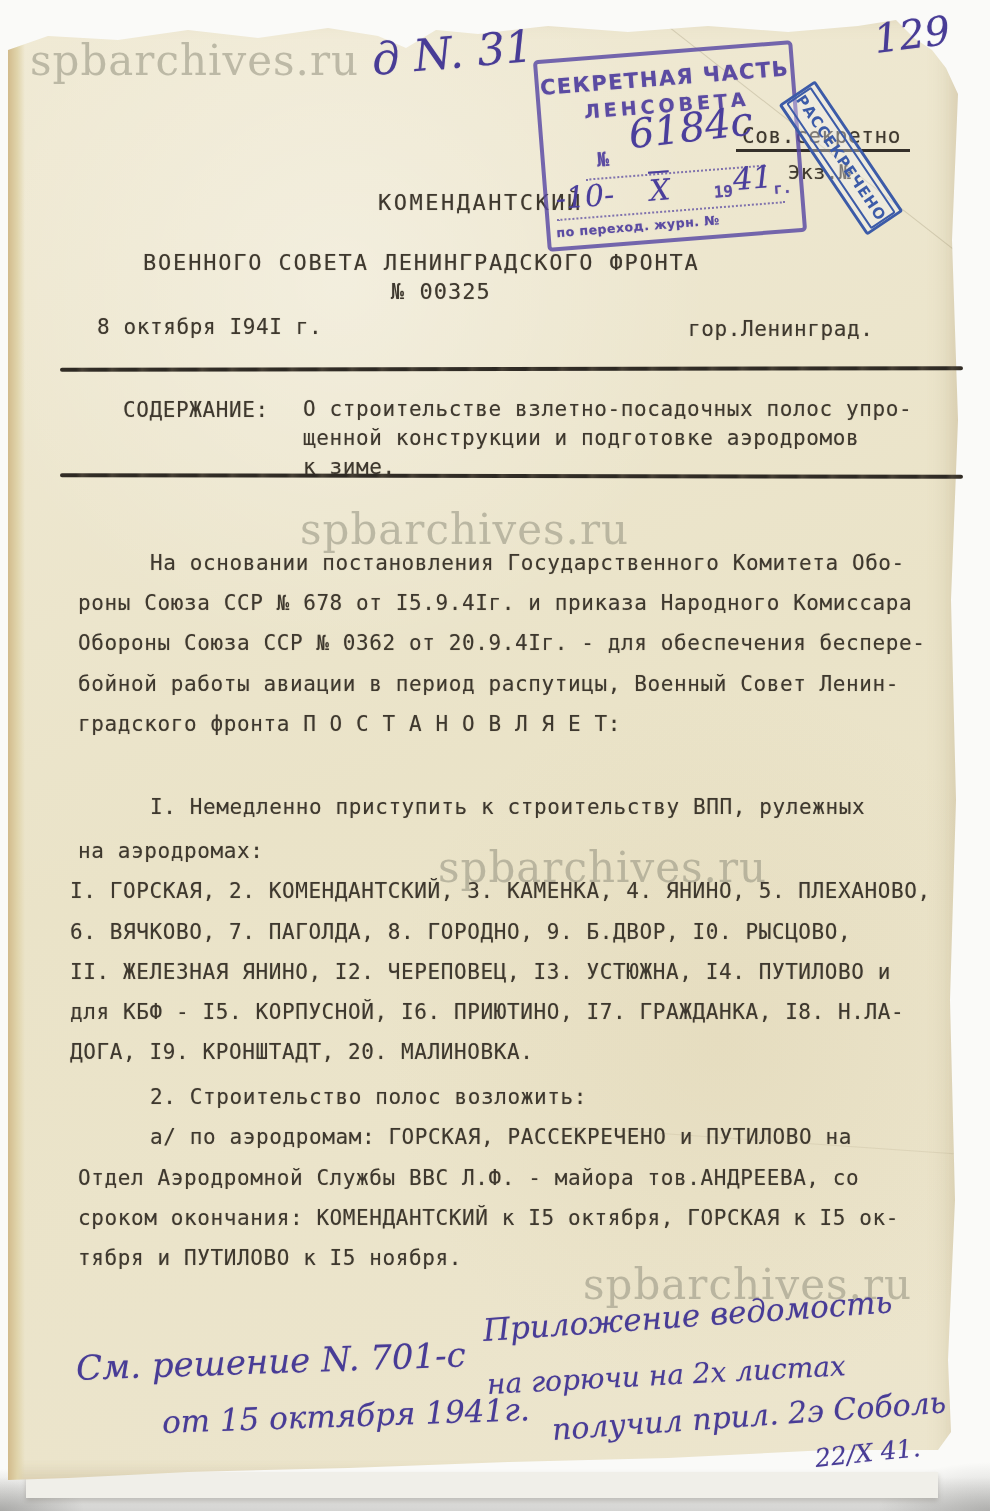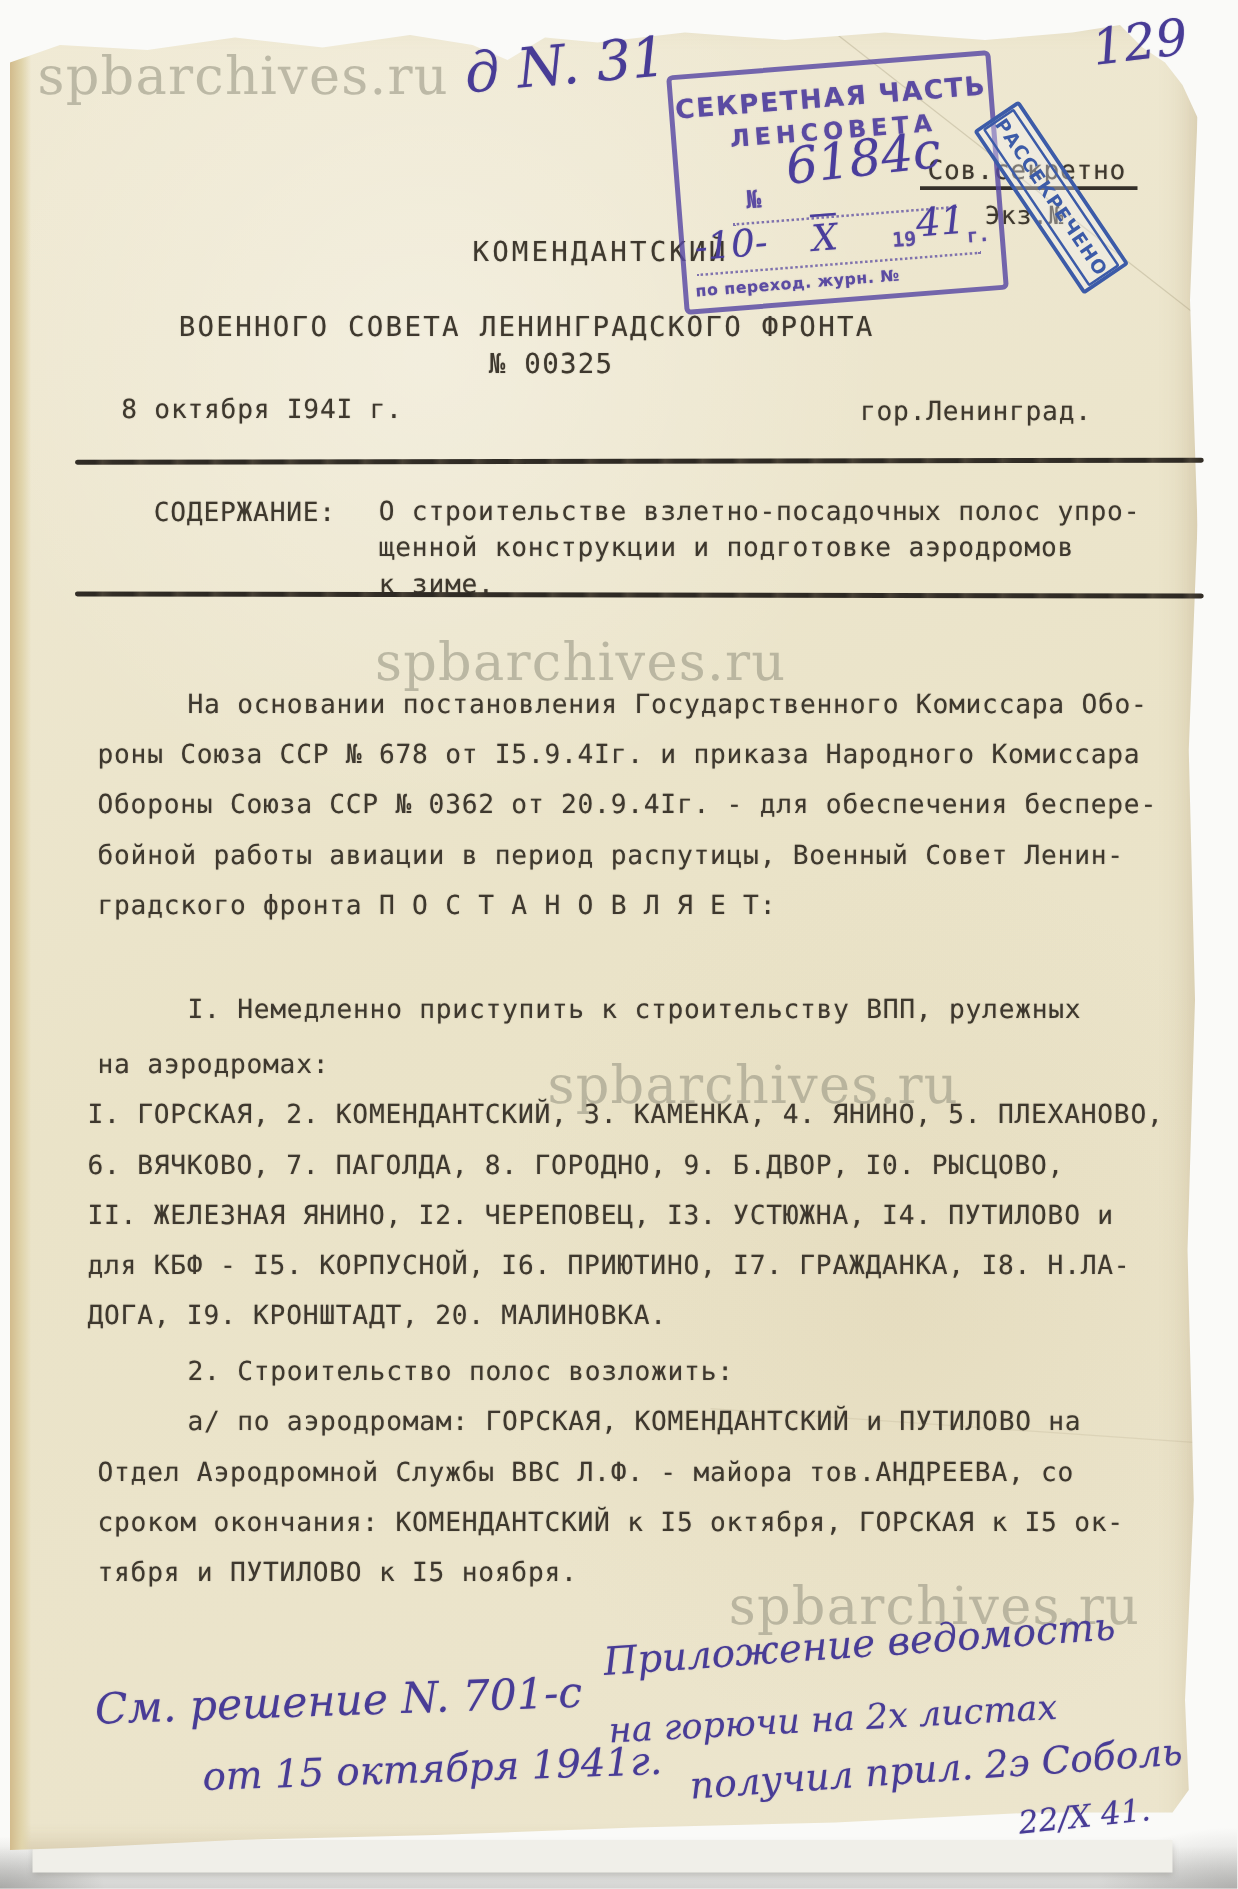--- a/index.html
+++ b/index.html
@@ -141,34 +141,34 @@
   <div class="t" style="left:79px;top:315px;margin-left:18px;">8 октября I94I г.</div>
   <div class="t" style="left:688px;top:317px;">гор.Ленинград.</div>
 
   <div class="rule" style="left:60px;top:367px;width:903px;transform:rotate(-.1deg);"></div>
   <div class="t" style="left:123px;top:398px;">СОДЕРЖАНИЕ:</div>
   <div class="t" style="left:303px;top:397px;">О строительстве взлетно-посадочных полос упро-</div>
   <div class="t" style="left:303px;top:426px;">щенной конструкции и подготовке аэродромов</div>
   <div class="t" style="left:303px;top:455px;">к зиме.</div>
   <div class="rule" style="left:60px;top:474px;width:903px;transform:rotate(.1deg);"></div>
 
-  <div class="t body-line indent" style="top:551px;">На основании постановления Государственного Комиссара Обо-</div>
+  <div class="t body-line indent" style="top:551px;">На основании постановления Государственного Комитета Обо-</div>
   <div class="t body-line" style="top:591px;">роны Союза ССР № 678 от I5.9.4Iг. и приказа Народного Комиссара</div>
   <div class="t body-line" style="top:631px;">Обороны Союза ССР № 0362 от 20.9.4Iг. - для обеспечения беспере-</div>
   <div class="t body-line" style="top:672px;">бойной работы авиации в период распутицы, Военный Совет Ленин-</div>
   <div class="t body-line" style="top:712px;">градского фронта  П О С Т А Н О В Л Я Е Т:</div>
   <div class="t body-line indent" style="top:759px;margin-top:36px;">I. Немедленно приступить к строительству ВПП, рулежных</div>
   <div class="t body-line" style="top:839px;">на аэродромах:</div>
   <div class="t body-line" style="top:879px;left:70px;">I. ГОРСКАЯ, 2. КОМЕНДАНТСКИЙ, 3. КАМЕНКА, 4. ЯНИНО, 5. ПЛЕХАНОВО,</div>
   <div class="t body-line" style="top:920px;left:70px;">6. ВЯЧКОВО, 7. ПАГОЛДА, 8. ГОРОДНО, 9. Б.ДВОР, I0. РЫСЦОВО,</div>
   <div class="t body-line" style="top:960px;left:70px;">II. ЖЕЛЕЗНАЯ ЯНИНО, I2. ЧЕРЕПОВЕЦ, I3. УСТЮЖНА, I4. ПУТИЛОВО и</div>
   <div class="t body-line" style="top:1000px;left:70px;">для КБФ - I5. КОРПУСНОЙ, I6. ПРИЮТИНО, I7. ГРАЖДАНКА, I8. Н.ЛА-</div>
   <div class="t body-line" style="top:1040px;left:70px;">ДОГА, I9. КРОНШТАДТ, 20. МАЛИНОВКА.</div>
   <div class="t body-line indent" style="top:1085px;">2. Строительство полос возложить:</div>
-  <div class="t body-line indent" style="top:1125px;">а/ по аэродромам: ГОРСКАЯ, КОМЕНДАНТСКИЙ и ПУТИЛОВО на</div>
+  <div class="t body-line indent" style="top:1125px;">а/ по аэродромам: ГОРСКАЯ, РАССЕКРЕЧЕНО и ПУТИЛОВО на</div>
   <div class="t body-line" style="top:1166px;">Отдел Аэродромной Службы ВВС Л.Ф. - майора тов.АНДРЕЕВА, со</div>
   <div class="t body-line" style="top:1206px;">сроком окончания: КОМЕНДАНТСКИЙ к I5 октября, ГОРСКАЯ к I5 ок-</div>
   <div class="t body-line" style="top:1246px;">тября и ПУТИЛОВО к I5 ноября.</div>
 
   <div class="h" style="left:76px;top:1348px;font-size:34px;transform:rotate(-2deg);">См. решение N. 701-с</div>
   <div class="h" style="left:162px;top:1404px;font-size:31px;transform:rotate(-2deg);">от 15 октября 1941г.</div>
   <div class="h" style="left:483px;top:1312px;font-size:31px;transform:rotate(-4deg);">Приложение ведомость</div>
   <div class="h" style="left:487px;top:1368px;font-size:28px;transform:rotate(-3deg);">на горючи на 2х листах</div>
   <div class="h" style="left:552px;top:1412px;font-size:30px;transform:rotate(-4deg);">получил прил. 2э Соболь</div>
   <div class="h" style="left:815px;top:1444px;font-size:25px;transform:rotate(-6deg);">22/X 41.</div>

